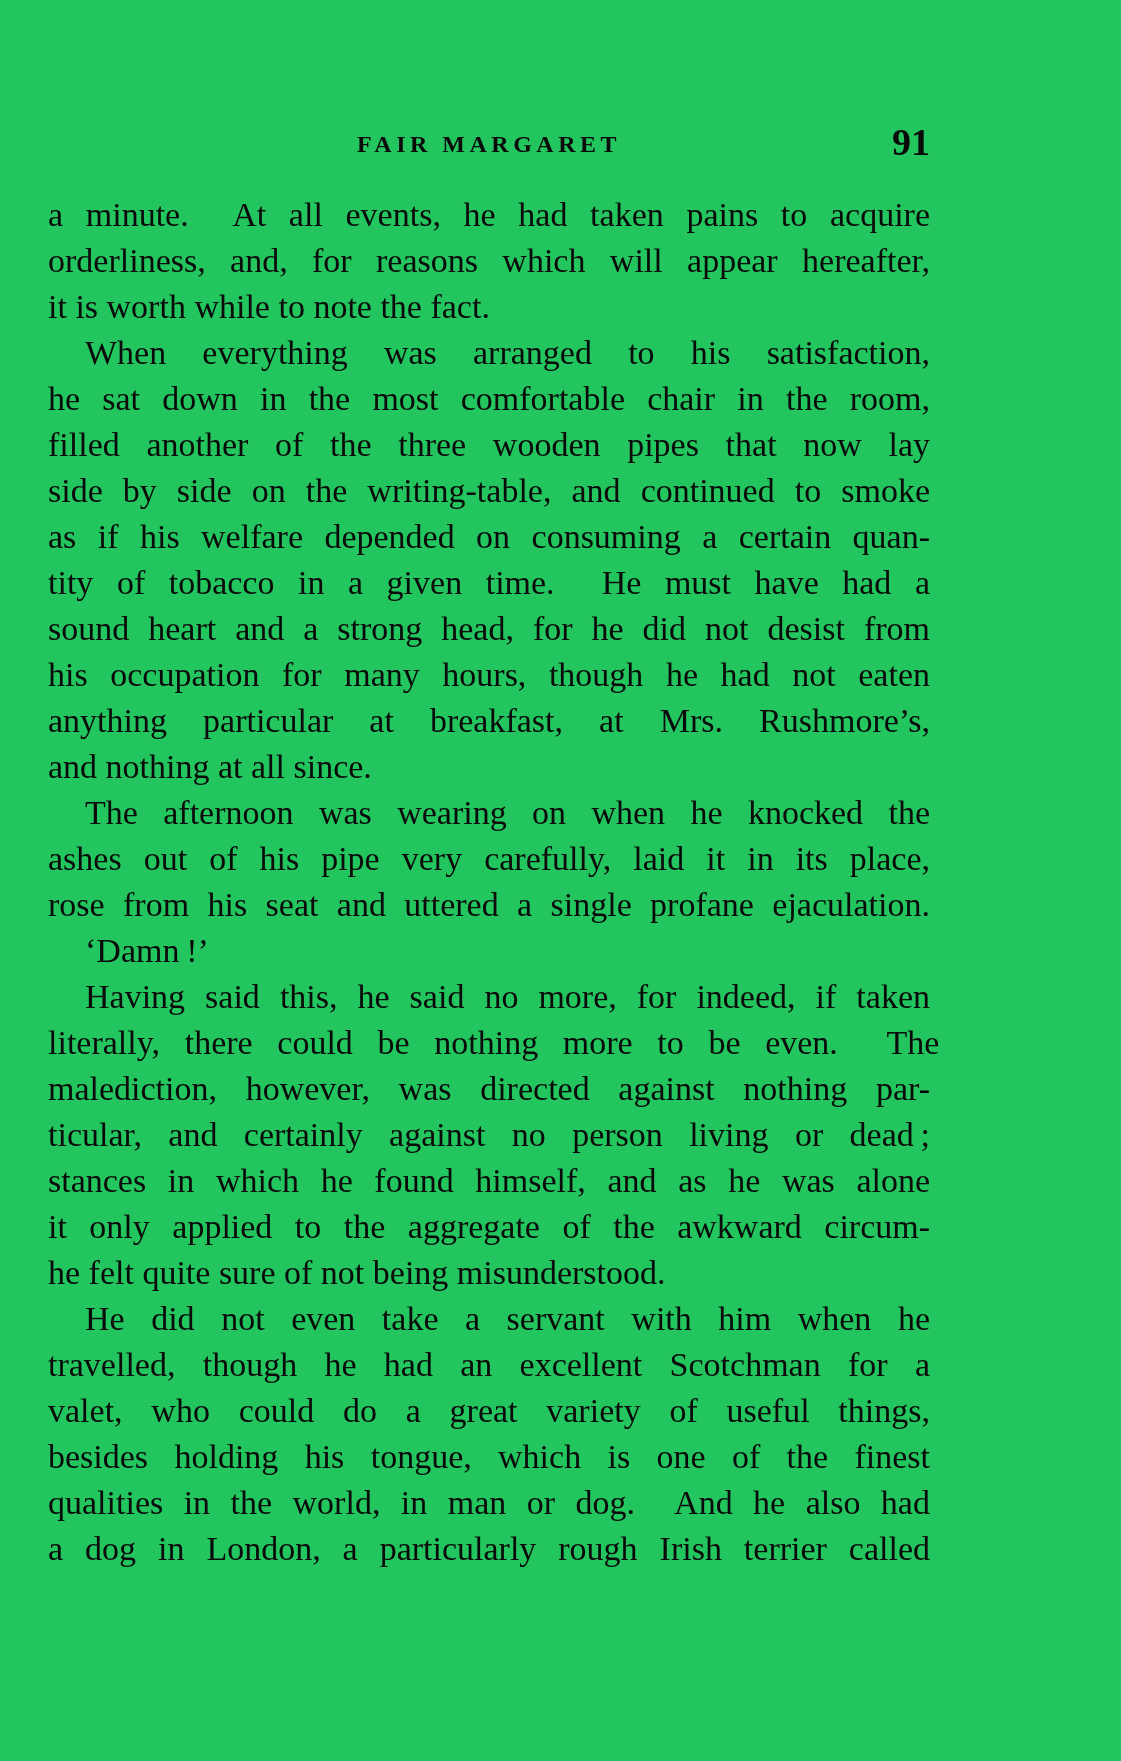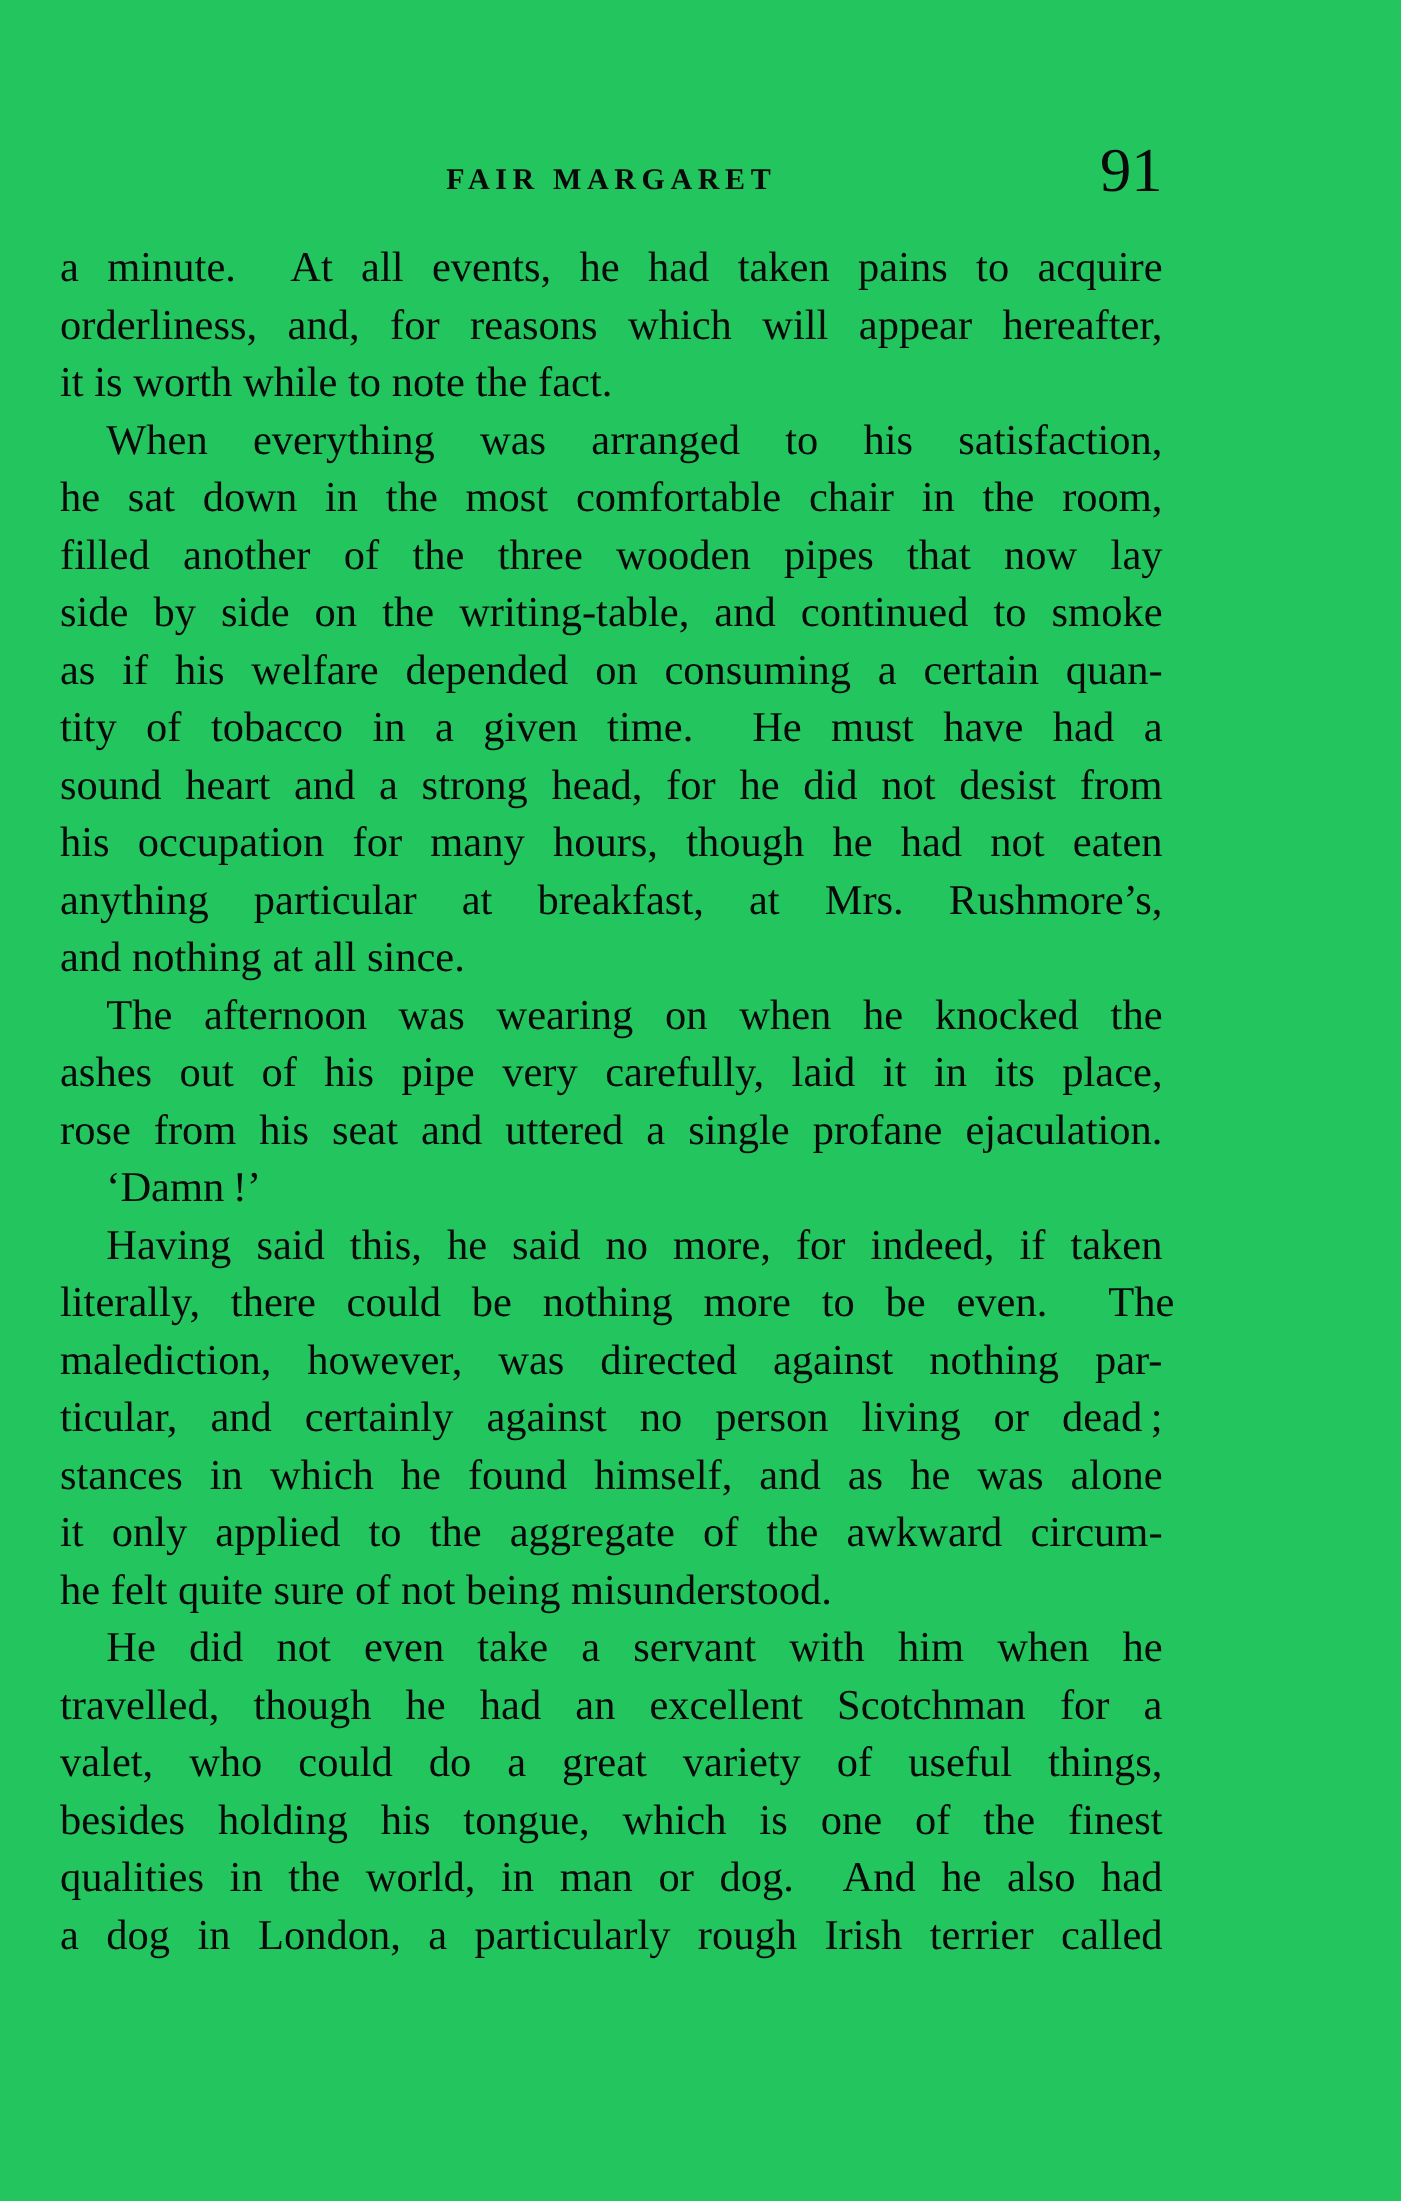--- a/index.html
+++ b/index.html
@@ -36,22 +36,22 @@
     font-size: 24px;
     font-weight: 700;
     letter-spacing: 4.5px;
     line-height: 1;
     white-space: pre;
   }
   .page-number {
     position: absolute;
     right: 0px;
     bottom: -3px;
-    font-size: 50px;
-    font-weight: 400;
+    font-size: 38px;
+    font-weight: 700;
     line-height: 1;
   }
   .body-text {
     margin-top: 34px;
   }
   .bline {
     height: 46px;
     line-height: 46px;
     font-size: 34px;
     white-space: pre;

